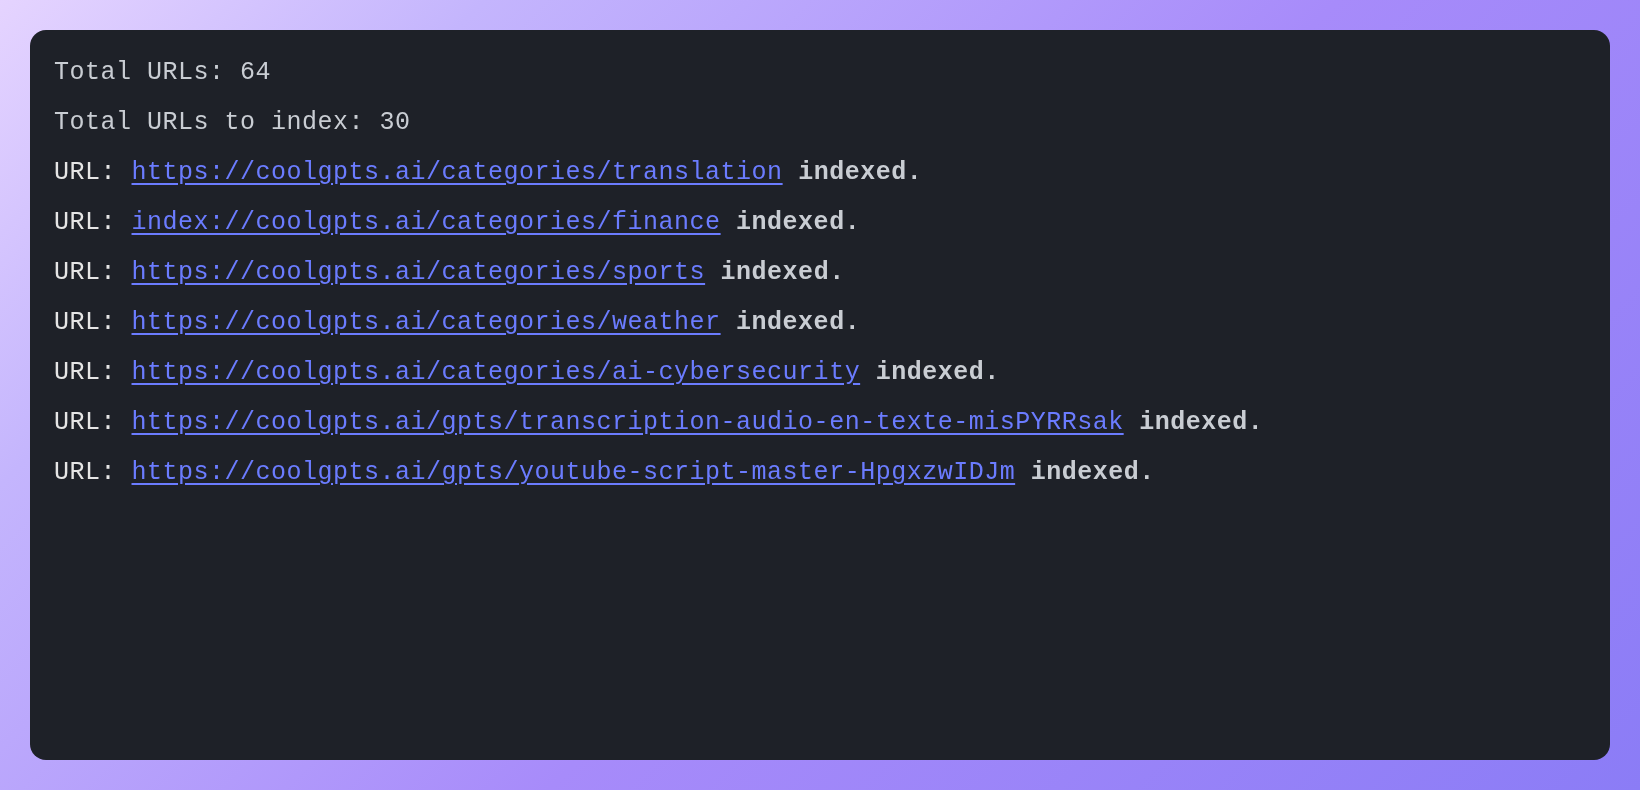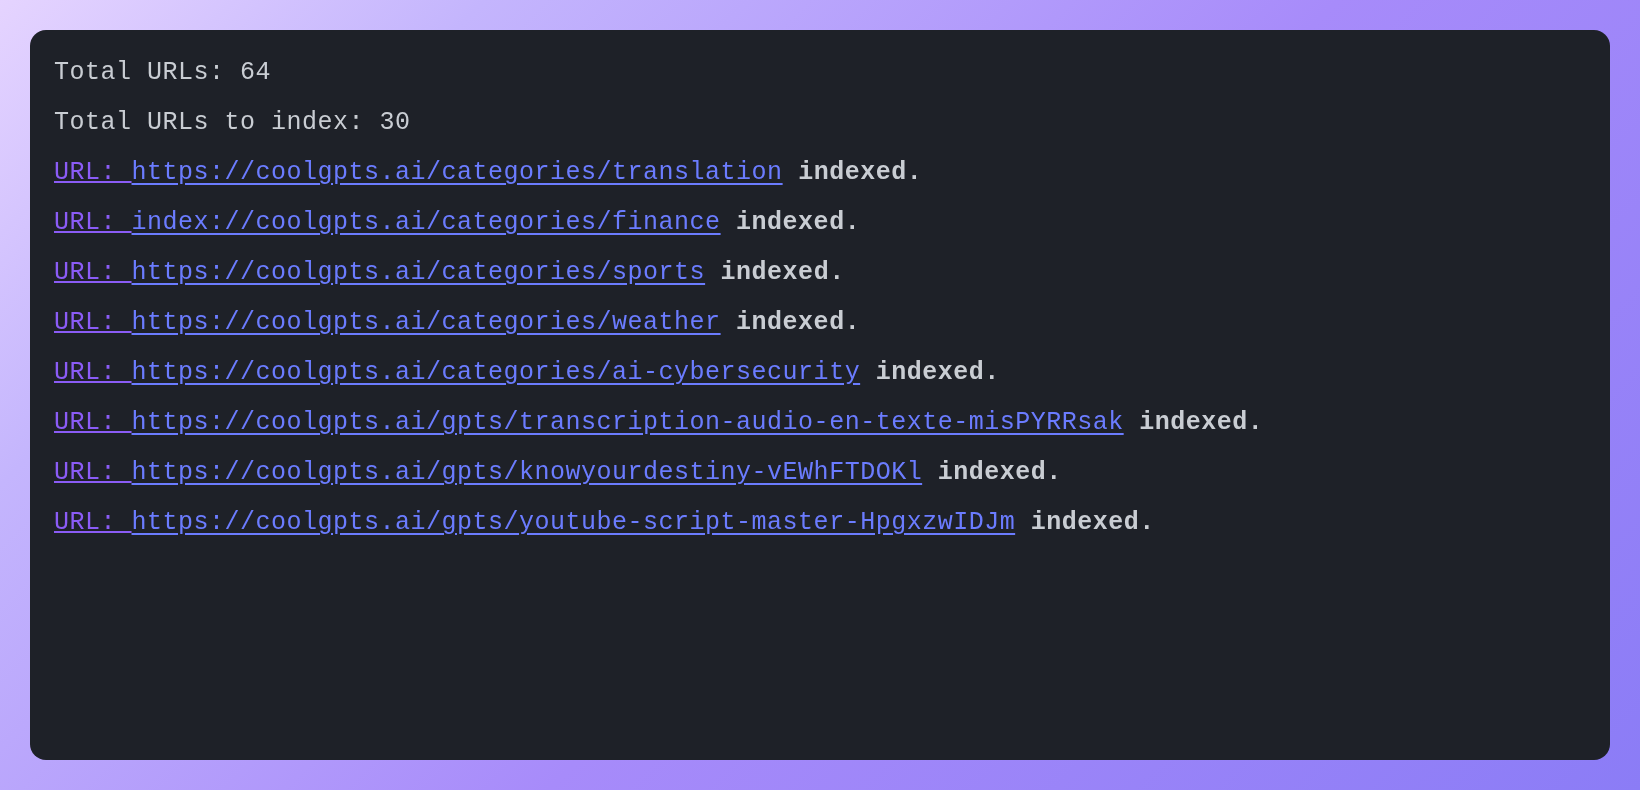--- a/index.html
+++ b/index.html
@@ -23,21 +23,21 @@
     line-height: 2.0;
     letter-spacing: 0.5px;
     overflow: hidden;
   }
   .line { white-space: nowrap; }
   .url-link {
     color: #6b7cff;
     text-decoration: underline;
     text-underline-offset: 4px;
   }
-  .url-prefix { color: #8b5cf6; text-decoration: underline; }
+  .url-prefix { color: #e5e5e5; }
   .url-suffix { color: #c9cdd3; font-weight: bold; }
 </style>
 </head>
 <body>
 
 <div class="terminal">
   <div class="line">Total URLs: 64</div>
   <div class="line">Total URLs to index: 30</div>
 
   <div class="line">
@@ -52,18 +52,15 @@
   <div class="line">
     <span class="url-prefix">URL: </span><span class="url-link">https://coolgpts.ai/categories/weather</span><span class="url-suffix"> indexed.</span>
   </div>
   <div class="line">
     <span class="url-prefix">URL: </span><span class="url-link">https://coolgpts.ai/categories/ai-cybersecurity</span><span class="url-suffix"> indexed.</span>
   </div>
   <div class="line">
     <span class="url-prefix">URL: </span><span class="url-link">https://coolgpts.ai/gpts/transcription-audio-en-texte-misPYRRsak</span><span class="url-suffix"> indexed.</span>
   </div>
   <div class="line">
-    <span class="url-prefix">URL: </span><span class="url-link">https://coolgpts.ai/gpts/knowyourdestiny-vEWhFTDOKl</span><span class="url-suffix"> indexed.</span>
-  </div>
-  <div class="line">
     <span class="url-prefix">URL: </span><span class="url-link">https://coolgpts.ai/gpts/youtube-script-master-HpgxzwIDJm</span><span class="url-suffix"> indexed.</span>
   </div>
 </div>
 
 </body></html>

